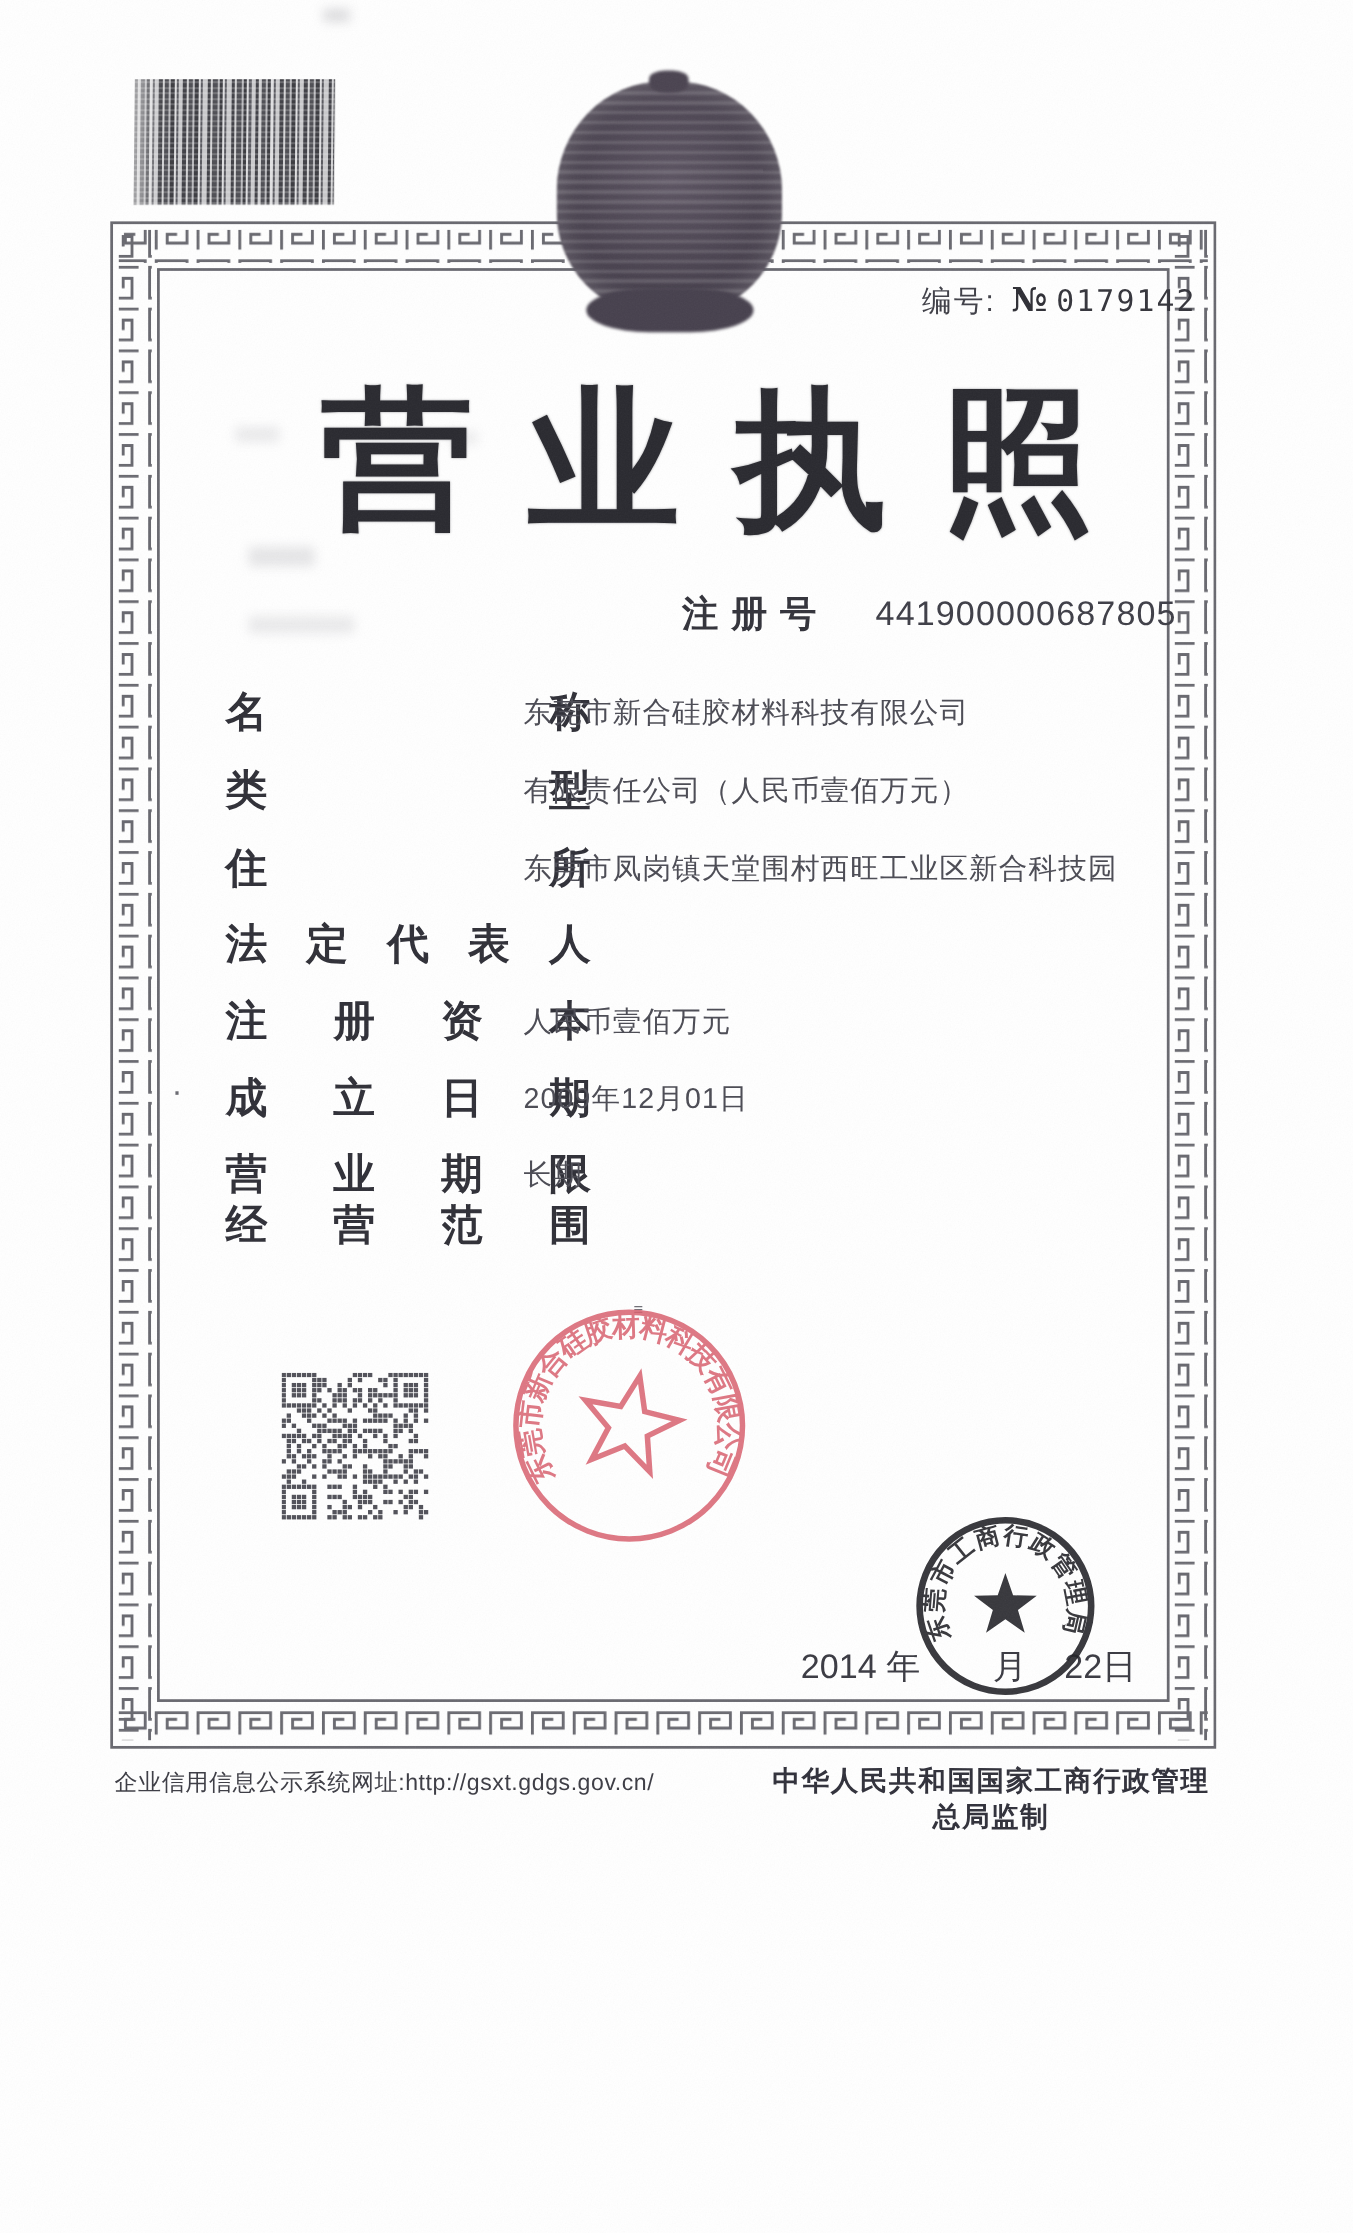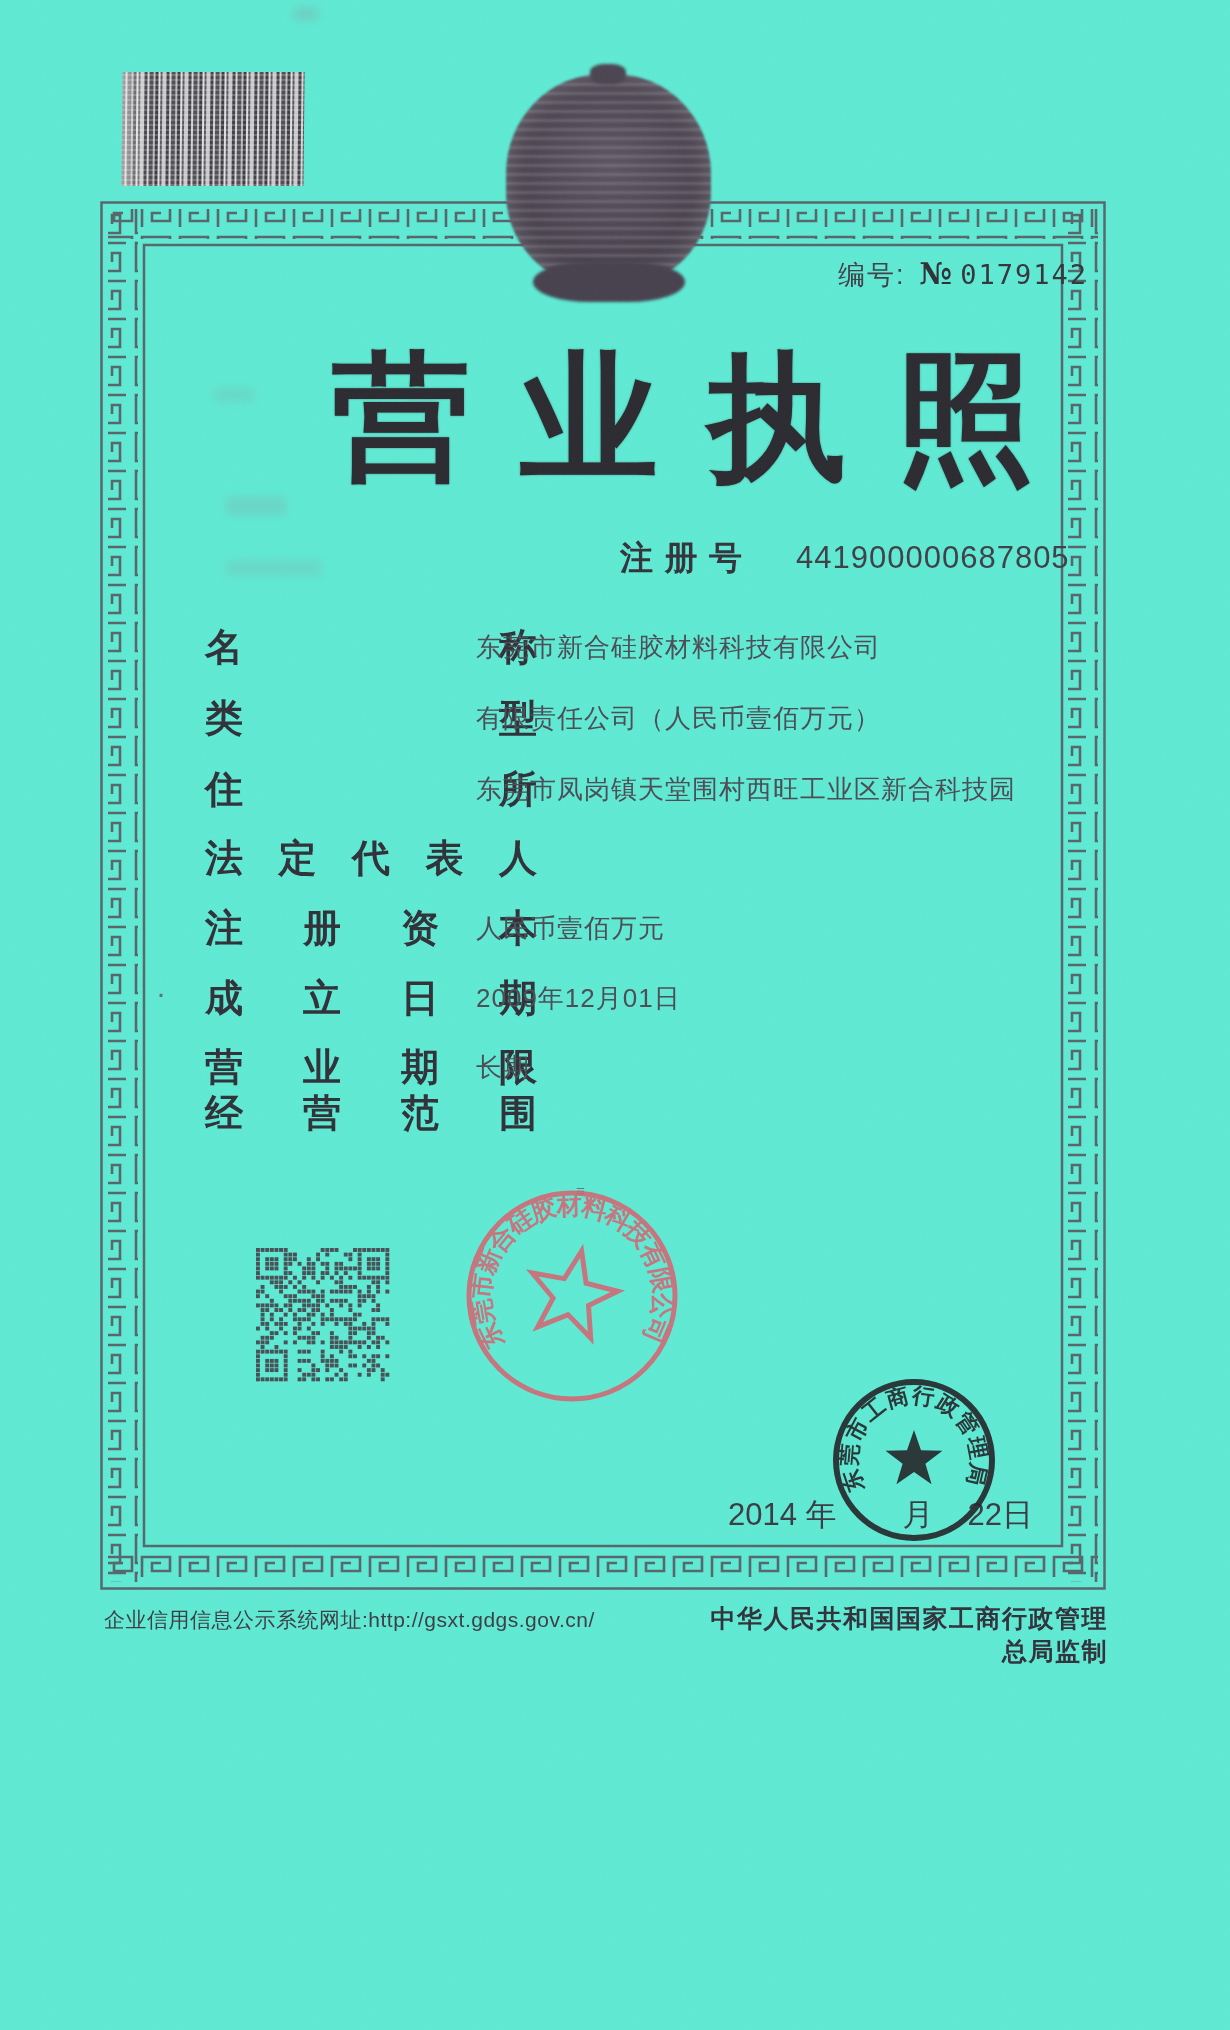--- a/index.html
+++ b/index.html
@@ -1,16 +1,16 @@
 <!DOCTYPE html>
 <html><head>
 <meta charset="utf-8">
 <style>
   html,body{margin:0;padding:0;background:#e8e8e8;}
-  #page{position:relative;width:1230px;height:2030px;background:#5eead4;overflow:hidden;
+  #page{position:relative;width:1230px;height:2030px;background:#ffffff;overflow:hidden;
         font-family:"Liberation Sans","DejaVu Sans",sans-serif;color:#3a3a42;}
   .abs{position:absolute;}
 
   
   .barcode{left:122px;top:72px;width:182px;height:114px;
     background:
       linear-gradient(90deg,rgba(255,255,255,.55),rgba(255,255,255,0) 14%),
       repeating-linear-gradient(0deg,rgba(255,255,255,.22) 0 2px,rgba(0,0,0,0) 2px 5px),
       repeating-linear-gradient(90deg,#3b3b41 0 3px,#d8d8da 3px 5px,#4a4a50 5px 9px,#bcbcc0 9px 11px,#35353b 11px 14px,#e6e6e8 14px 16px,#55555c 16px 18px,#cfcfd2 18px 22px);
     filter:blur(.5px) contrast(.92);transform:skewX(-.6deg);}
@@ -29,21 +29,21 @@
   #frame{left:100px;top:201px;z-index:1;opacity:.88;}
 
   
   .serial{left:838px;top:256px;font-size:27px;color:#3f3f47;letter-spacing:2px;z-index:4;white-space:nowrap;}
   .serial .no-sym{font-family:"DejaVu Serif","Liberation Serif",serif;font-weight:bold;font-size:30px;margin:0 6px 0 14px;color:#2e2e35;}
   .serial .no-digits{font-family:"DejaVu Sans Mono","Liberation Mono",monospace;font-size:27px;letter-spacing:2px;color:#34343b;}
 
   
   .title{left:292px;top:326px;font-size:138px;font-weight:900;letter-spacing:50px;
     color:#2d2d33;z-index:4;white-space:nowrap;text-shadow:0 0 2px rgba(45,45,51,.55);
-    filter:contrast(1.05);margin-left:40px;}
+    filter:contrast(1.05);}
 
   
   .regrow{z-index:4;}
   .reg-label{left:620px;top:536px;width:122px;font-size:33px;font-weight:600;color:#32323a;}
   .reg-number{left:796px;top:540px;font-size:31px;letter-spacing:1px;color:#3e3e47;font-weight:500;}
 
   
   .flabel{position:absolute;left:205px;width:332px;font-size:38px;font-weight:600;color:#2f2f37;z-index:4;}
   .fvalue{position:absolute;left:476px;width:575px;font-size:26px;letter-spacing:1px;color:#4b4b54;z-index:4;font-weight:500;}
   .fvalue.small{font-size:21px;line-height:30px;letter-spacing:.5px;width:592px;}
@@ -56,21 +56,21 @@
   #blackseal{left:826px;top:1370px;z-index:7;opacity:.9;filter:blur(.3px);}
 
   
   .issuer{left:612px;top:1426px;font-size:38px;font-weight:600;letter-spacing:14px;color:#33333b;z-index:5;white-space:nowrap;}
   .datetext{left:728px;top:1494px;font-size:31px;color:#3a3a42;z-index:5;white-space:nowrap;font-weight:400;}
   .datetext .gap-m{display:inline-block;width:66px;}
   .datetext .gap-d{display:inline-block;width:34px;}
 
   
   .footer-left{left:104px;top:1606px;font-size:21px;color:#3c3c44;letter-spacing:.5px;z-index:4;text-align:right;}
-  .footer-right{left:694px;top:1602px;width:414px;text-align:right;font-size:25px;font-weight:600;letter-spacing:1.5px;color:#30303a;z-index:4;}
+  .footer-right{left:694px;top:1602px;width:414px;text-align:center;font-size:25px;font-weight:600;letter-spacing:1.5px;color:#30303a;z-index:4;}
 
   
   .art-dot{left:156px;top:976px;font-size:30px;color:#6b6b72;z-index:4;}
   .art-hash{left:576px;top:1182px;font-size:15px;color:#6f6f76;z-index:4;letter-spacing:-1px;}
   .smudge{background:#8f8f96;filter:blur(5px);z-index:2;}
   .sm1{left:226px;top:497px;width:60px;height:18px;opacity:.22;}
   .sm2{left:226px;top:560px;width:96px;height:16px;opacity:.18;}
   .sm3{left:294px;top:8px;width:24px;height:12px;opacity:.3;}
   .sm4{left:214px;top:388px;width:40px;height:14px;opacity:.18;}
   .sm5{left:408px;top:392px;width:26px;height:12px;opacity:.16;}

